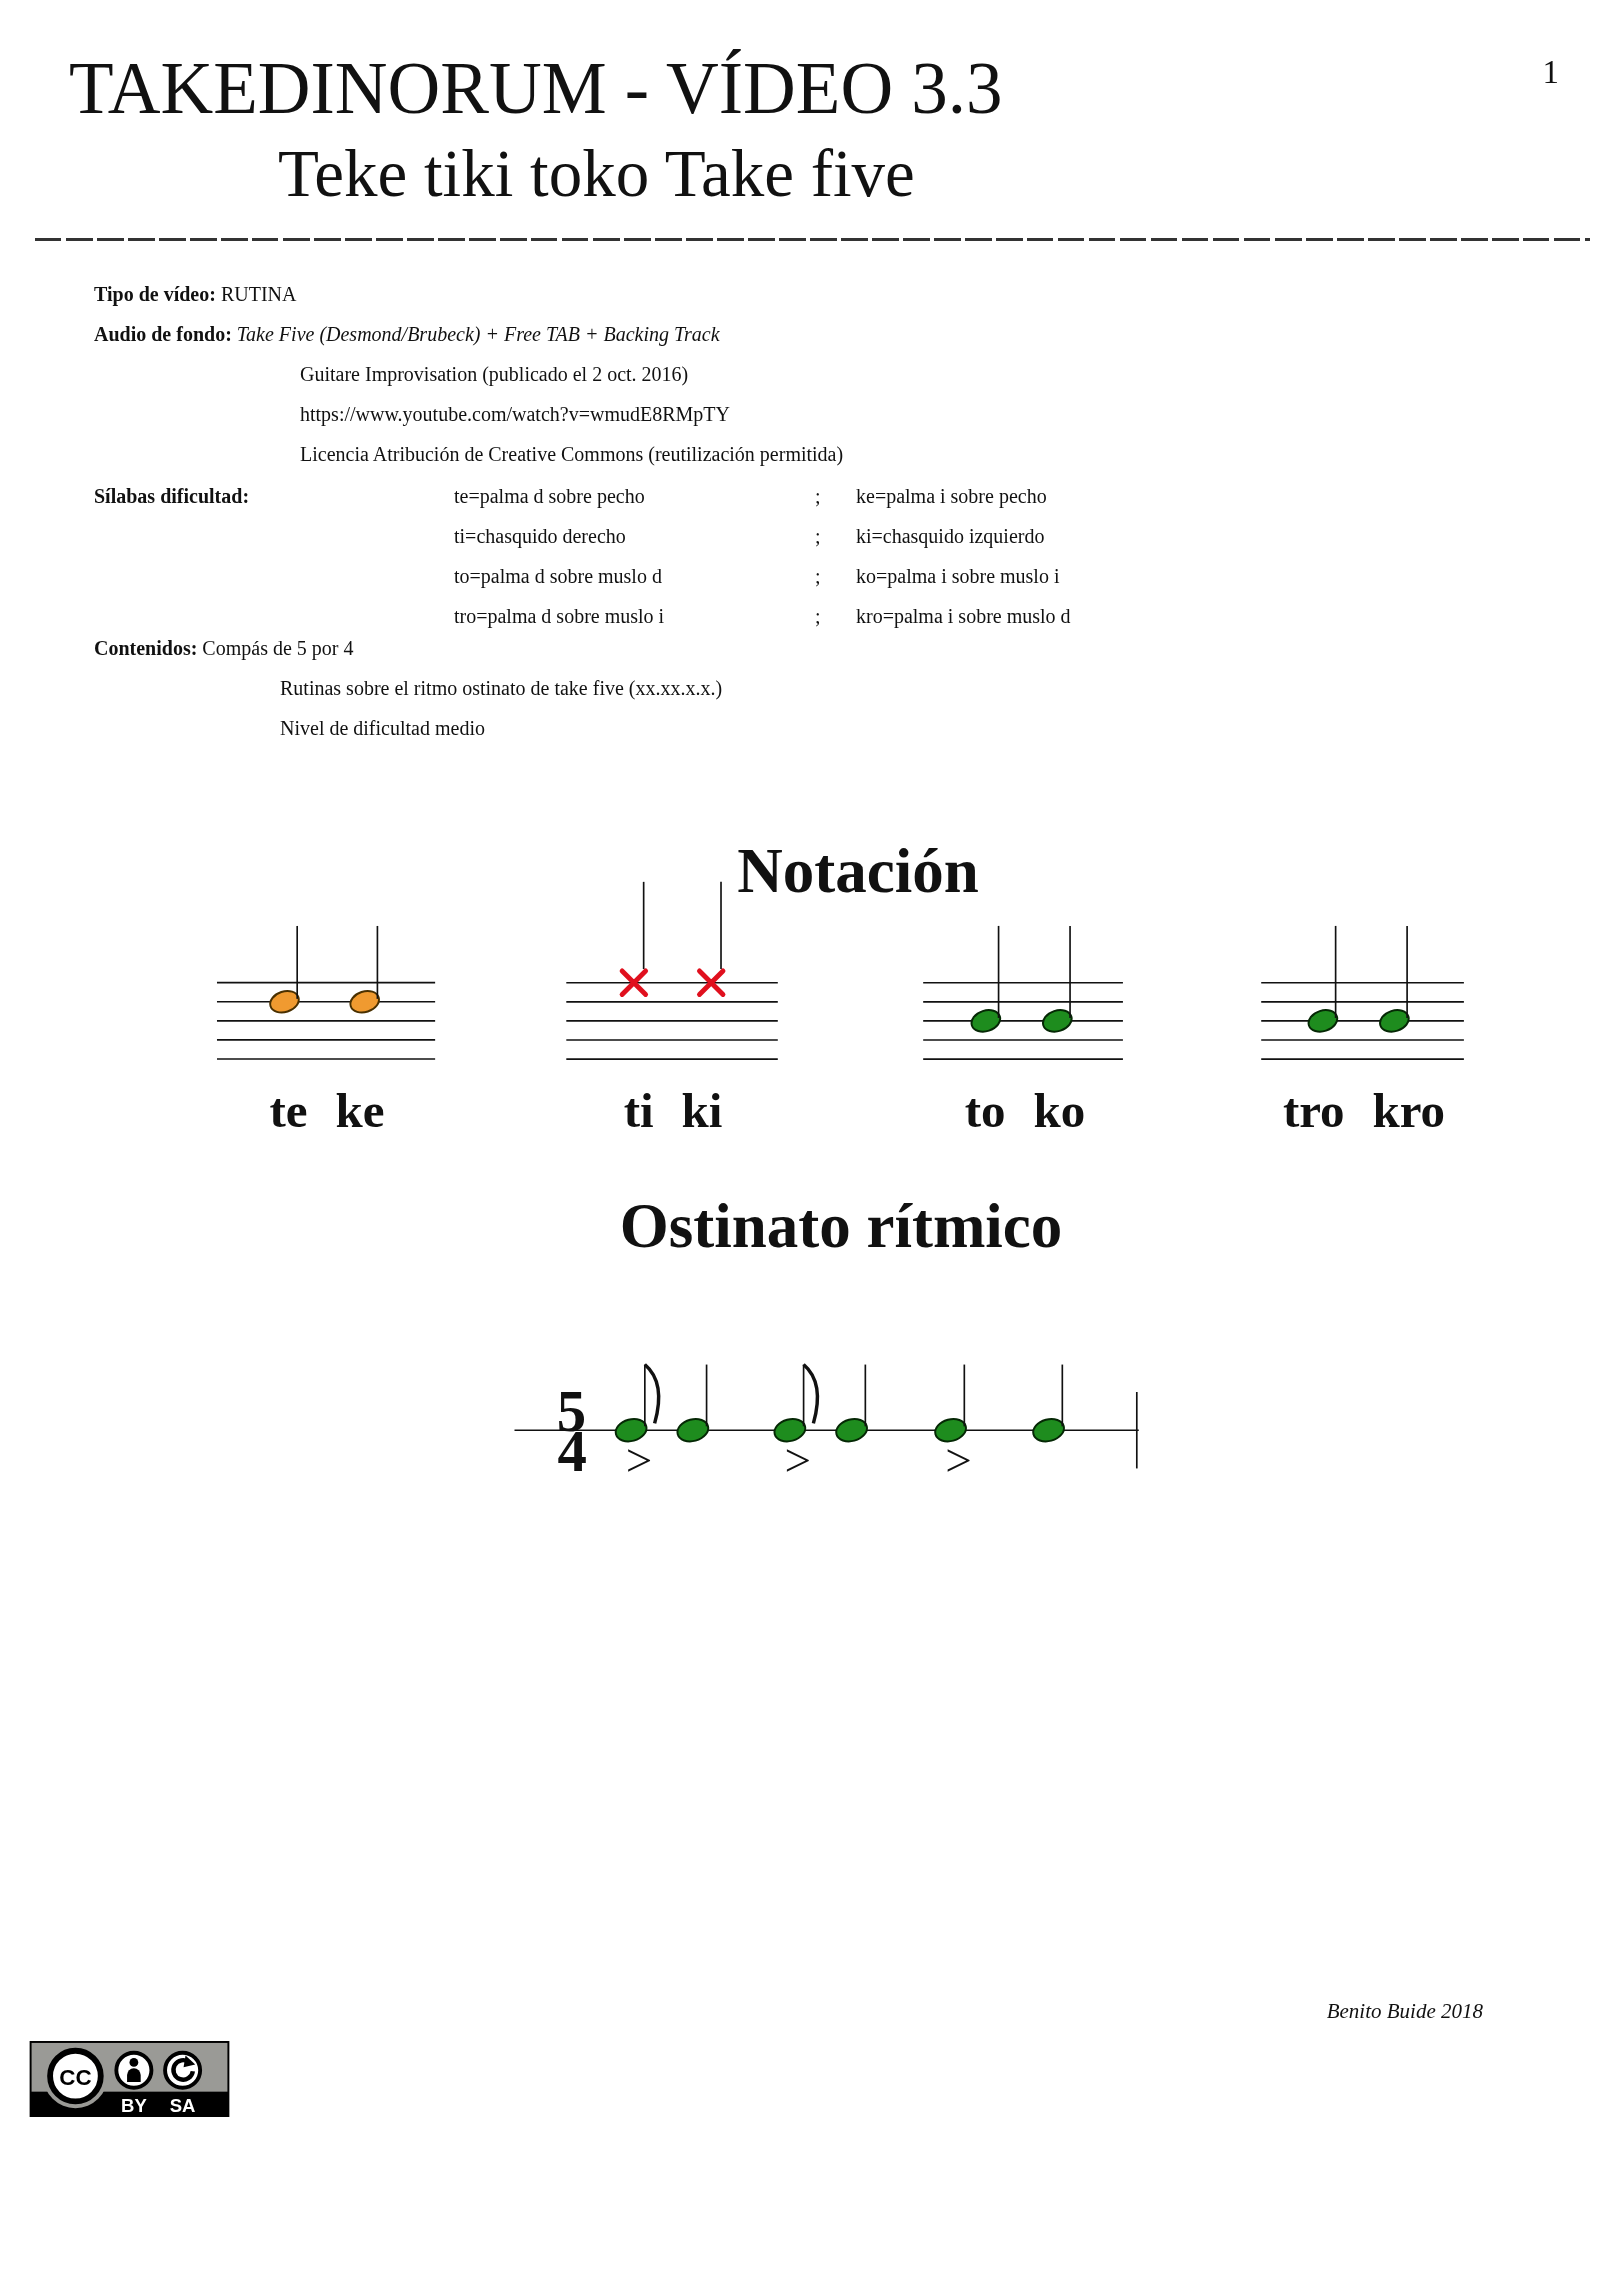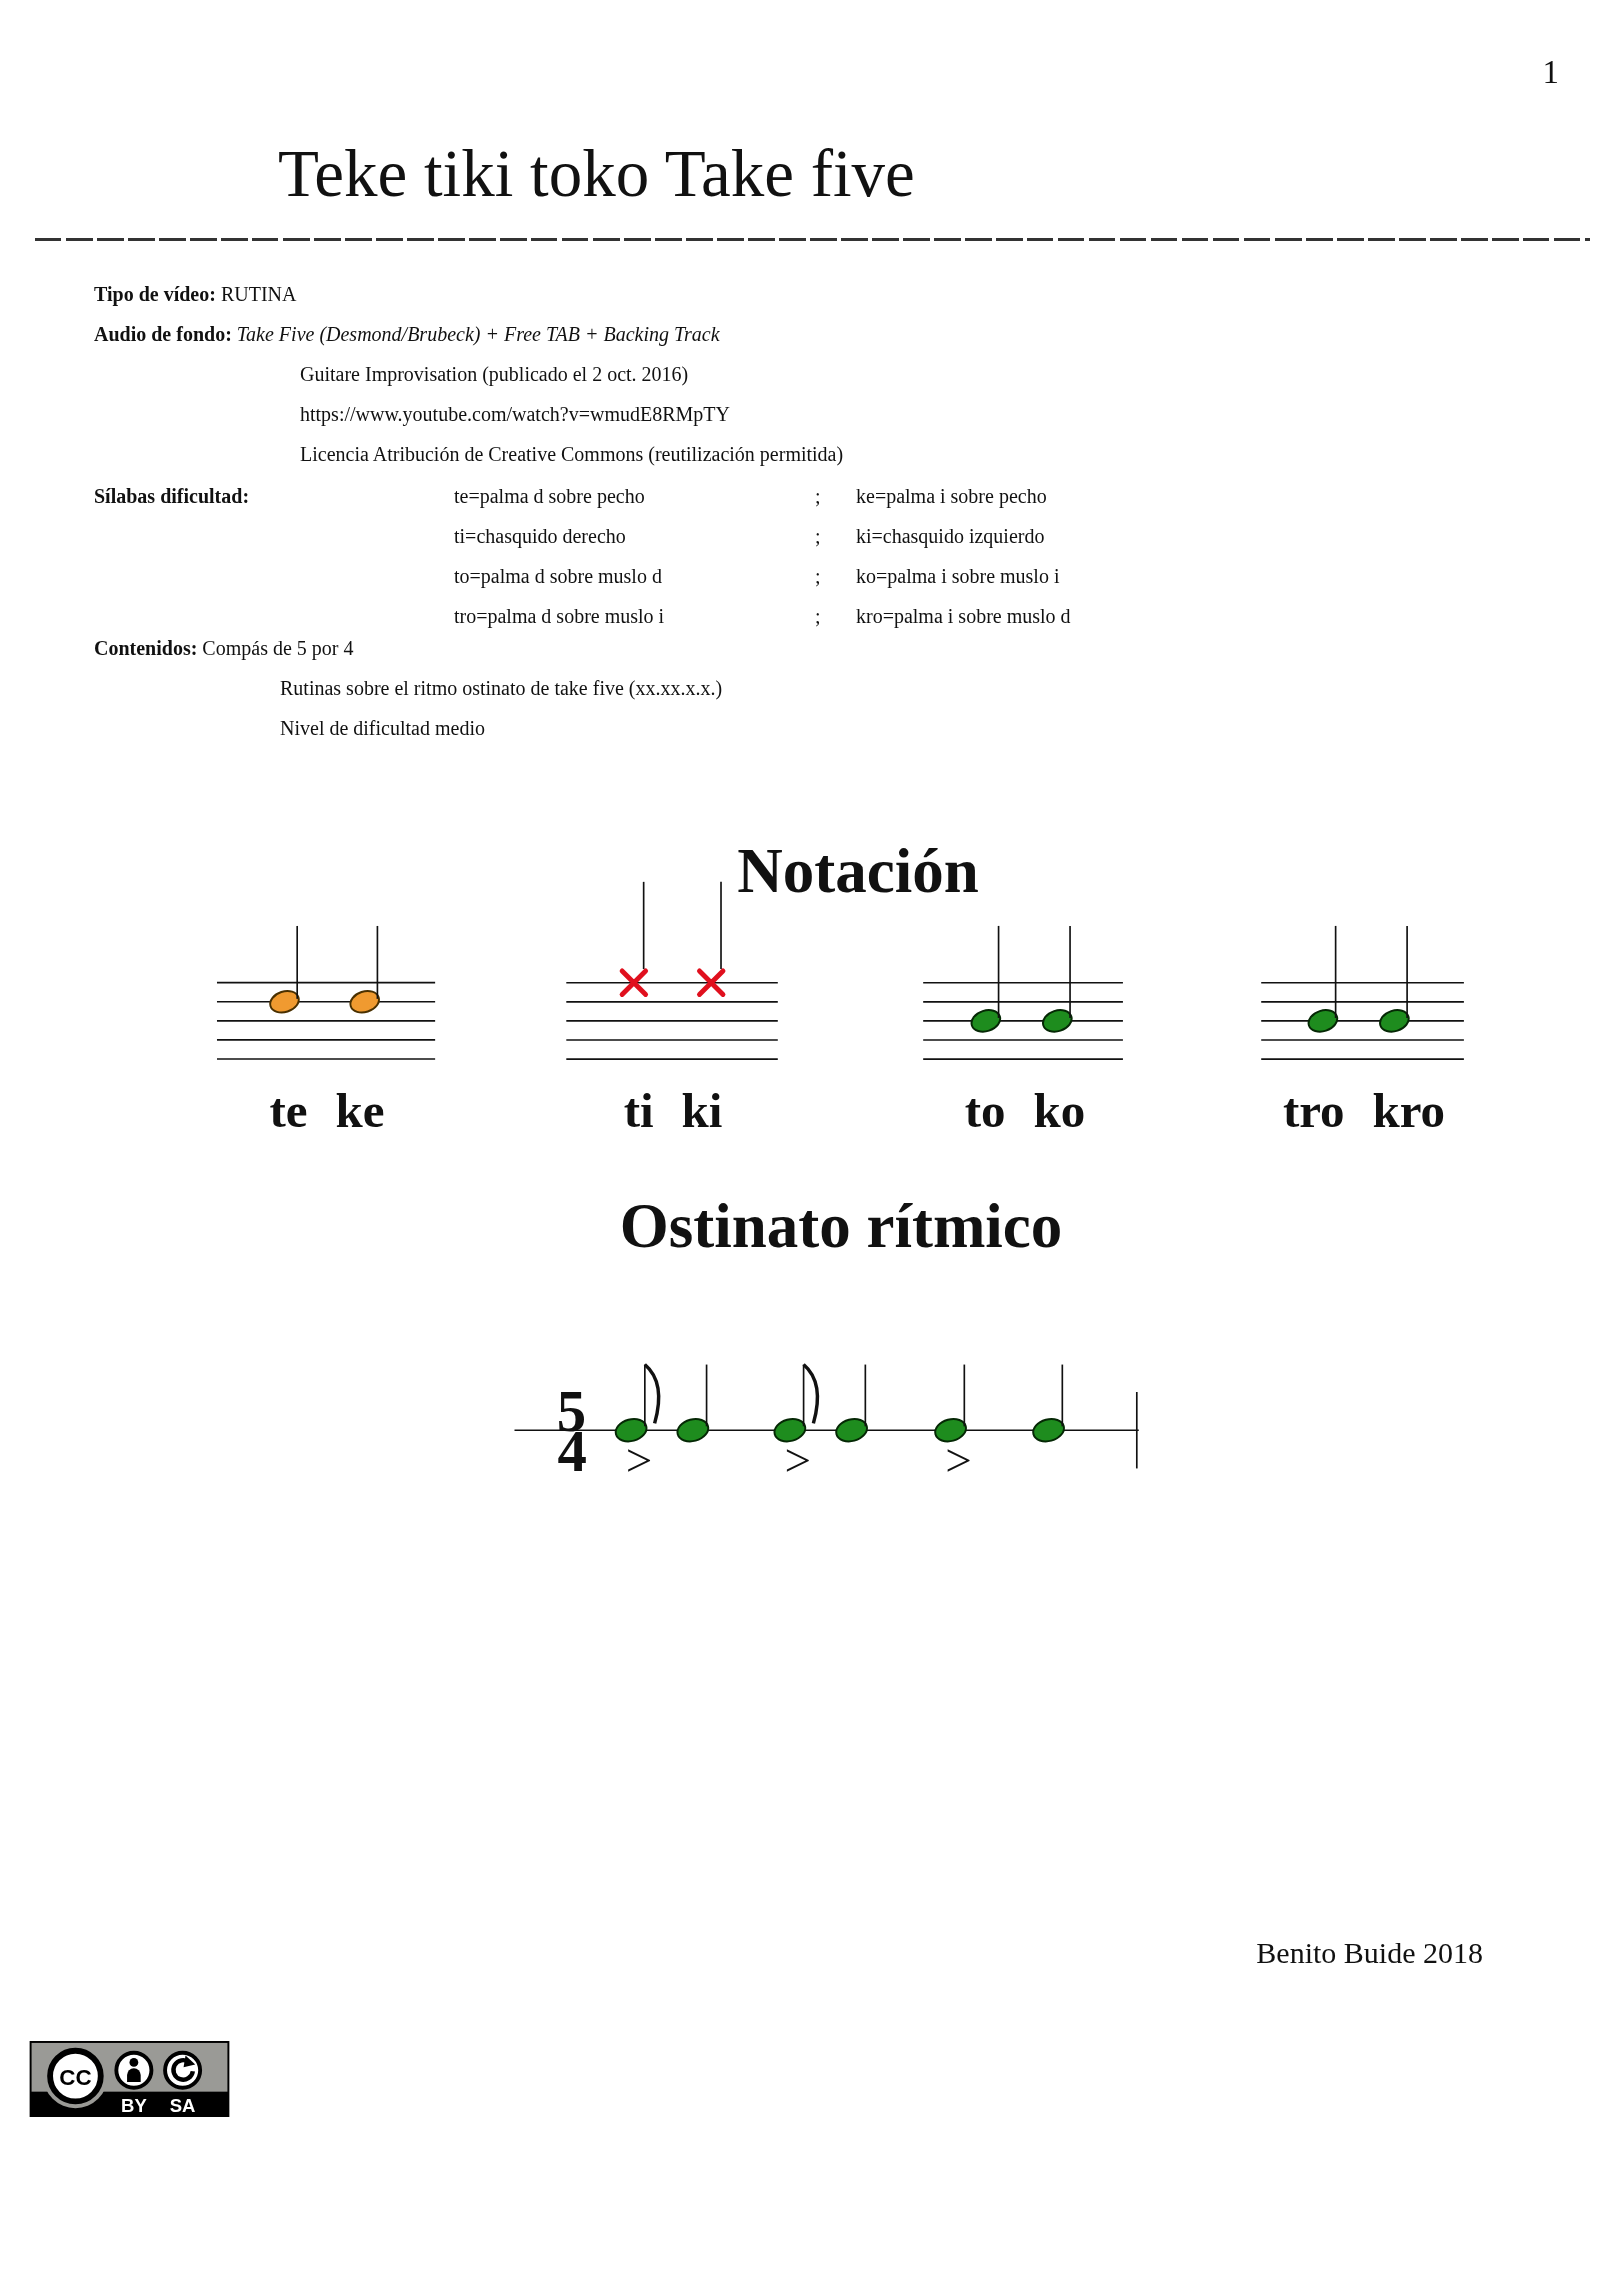--- a/index.html
+++ b/index.html
@@ -37,28 +37,29 @@
                 font-weight:bold; font-size:49px; word-spacing:15.7px; white-space:nowrap; }
 
   .ost { left:490px; top:1333px; }
   .tsig   { font-family:"Liberation Serif", serif; font-weight:bold; font-size:60px; text-anchor:middle; fill:#111; }
   .accent { font-family:"Liberation Serif", serif; font-size:48px; text-anchor:middle; fill:#111; }
 
   .cc-badge { position:absolute; left:29px; top:2041px; }
   .cc-text  { font-family:"Liberation Sans", sans-serif; font-weight:bold; font-size:23px; text-anchor:middle; fill:#000; }
   .cc-label { font-family:"Liberation Sans", sans-serif; font-weight:bold; font-size:19px; text-anchor:middle; fill:#fff; }
 
-  .credit { right:137px; top:1936px; font-size:30px; }
+  .credit { right:137px; top:1999px; font-size:21px; font-style:italic; }
 </style>
 </head>
 <body>
 
 <div class="page">
 
   <div class="abs pagenum">1</div>
+  <div class="abs title nowrap">TAKEDINORUM - VÍDEO 3.3</div>
   <div class="abs subtitle nowrap">Teke tiki toko Take five</div>
   <div class="abs divider"></div>
 
   <div class="abs meta meta-1">
     <div class="nowrap">
       <span class="b">Tipo de vídeo:</span><span> RUTINA</span>
     </div>
     <div class="nowrap">
       <span class="b">Audio de fondo:</span><span class="i"> Take Five (Desmond/Brubeck) + Free TAB + Backing Track</span>
     </div>

